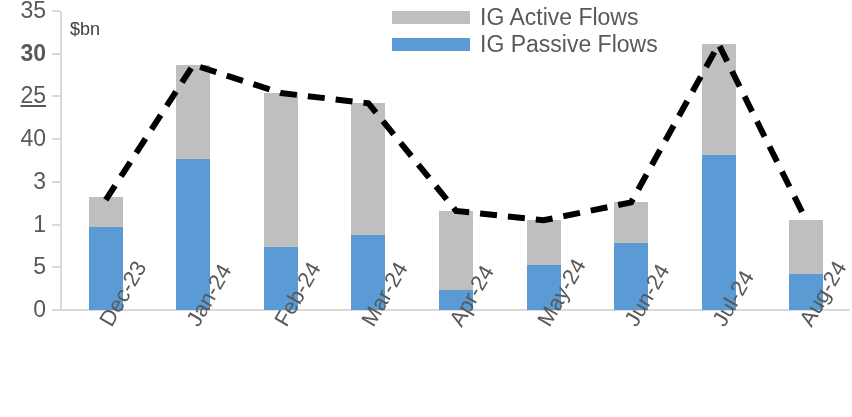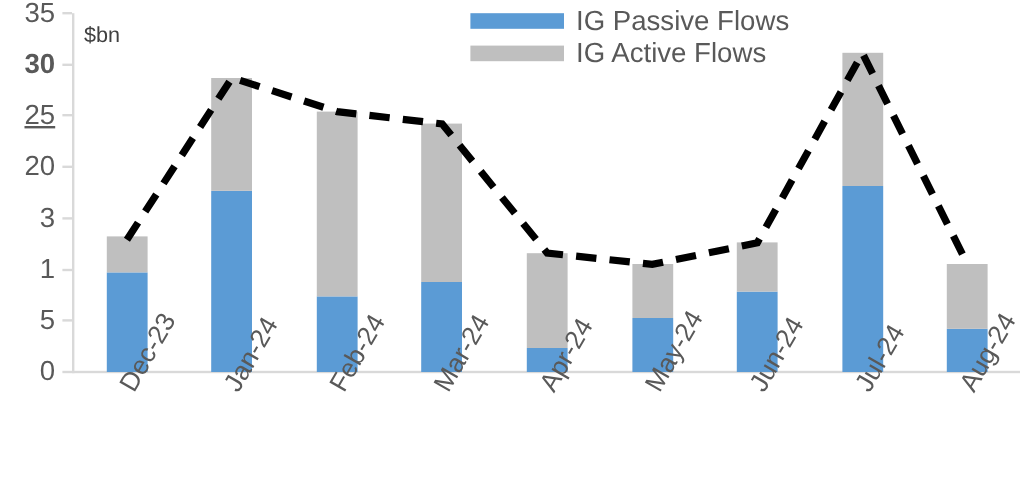--- a/index.html
+++ b/index.html
@@ -170,21 +170,21 @@
 </style>
 </head>
 <body>
 
 <div id="chart-root">
 
   <div class="y-axis-labels">
       <div class="y-tick-label" style="top: 11px;">35</div>
       <div class="y-tick-label" style="top: 53.7143px; font-weight: bold;">30</div>
       <div class="y-tick-label" style="top: 96.4286px; text-decoration: underline;">25</div>
-      <div class="y-tick-label" style="top: 139.143px;">20</div>
+      <div class="y-tick-label" style="top: 139.143px;">40</div>
       <div class="y-tick-label" style="top: 181.857px;">3</div>
       <div class="y-tick-label" style="top: 224.571px;">1</div>
       <div class="y-tick-label" style="top: 267.286px;">5</div>
       <div class="y-tick-label" style="top: 310px;">0</div>
     </div>
 
   <div class="axis-line-v"></div>
   <div class="axis-line-h"></div>
 
   <div class="unit-note">$bn</div>
@@ -241,29 +241,29 @@
       <div class="x-tick-label" style="left: 384px;">Apr-24</div>
       <div class="x-tick-label" style="left: 471.556px;">May-24</div>
       <div class="x-tick-label" style="left: 559.111px;">Jun-24</div>
       <div class="x-tick-label" style="left: 646.667px;">Jul-24</div>
       <div class="x-tick-label" style="left: 734.222px;">Aug-24</div>
     </div>
 
   <div class="legend">
     <div class="legend-row">
       <span class="legend-key">
+        <span class="swatch swatch-active"></span>
+      </span>
+      <span class="legend-label">IG Active Flows</span>
+    </div>
+    <div class="legend-row">
+      <span class="legend-key">
         <span class="swatch swatch-passive"></span>
       </span>
       <span class="legend-label">IG Passive Flows</span>
-    </div>
-    <div class="legend-row">
-      <span class="legend-key">
-        <span class="swatch swatch-active"></span>
-      </span>
-      <span class="legend-label">IG Active Flows</span>
     </div>
   </div>
 
 <div class="y-tick-mark" style="top: 10px;"></div>
     <div class="y-tick-mark" style="top: 52.7143px;"></div>
     <div class="y-tick-mark" style="top: 95.4286px;"></div>
     <div class="y-tick-mark" style="top: 138.143px;"></div>
     <div class="y-tick-mark" style="top: 180.857px;"></div>
     <div class="y-tick-mark" style="top: 223.571px;"></div>
     <div class="y-tick-mark" style="top: 266.286px;"></div>

